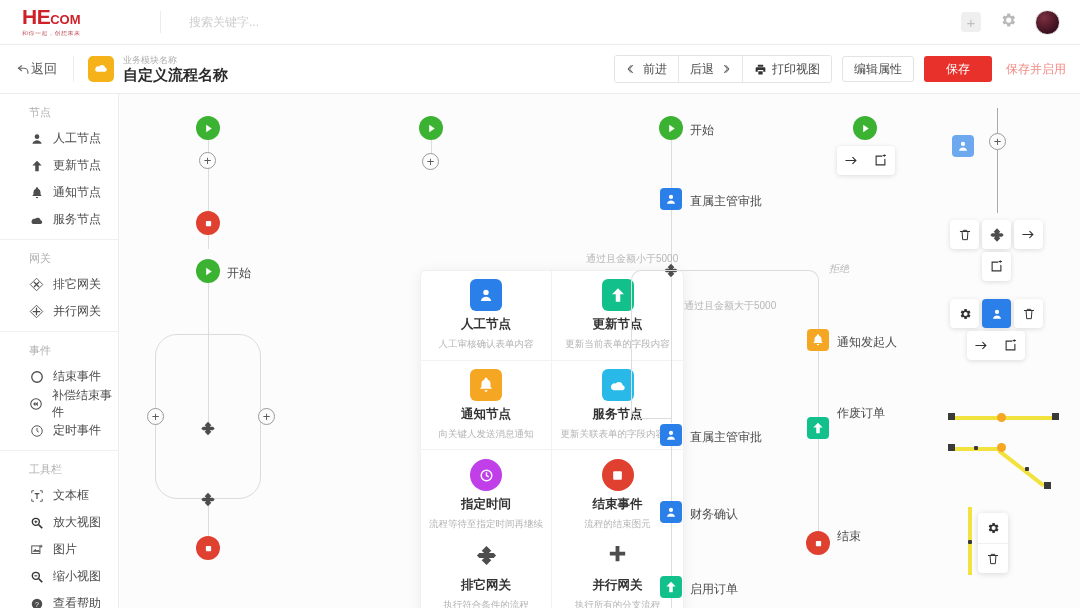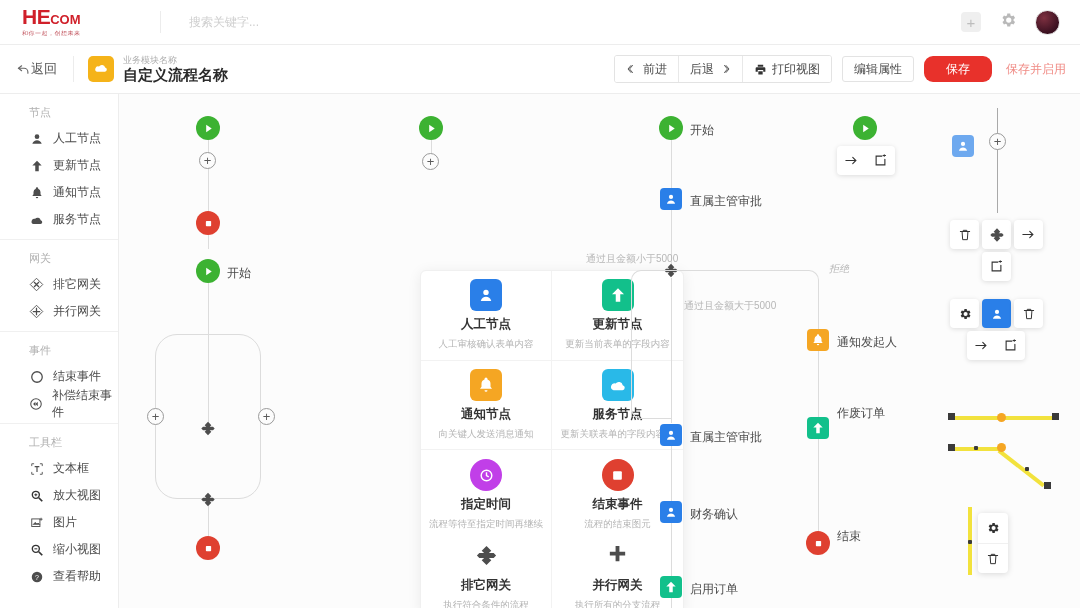--- a/index.html
+++ b/index.html
@@ -44,21 +44,21 @@
   .tools { margin-left: auto; display: flex; align-items: center; margin-right: 14px; }
   .btn-group { display: flex; border: 1px solid #e3e3e3; border-radius: 3px; overflow: hidden; background: #fff; }
   .btn-group .tbtn { border-right: 1px solid #e8e8e8; }
   .btn-group .tbtn:last-child { border-right: none; }
   .tbtn {
     height: 26px; padding: 0 11px; display: flex; align-items: center; gap: 5px;
     font-size: 12px; color: #4a4a4a; background: #fff; white-space: nowrap;
   }
   .tbtn-single { border: 1px solid #e3e3e3; border-radius: 3px; margin-left: 10px; }
   .btn-save { margin-left: 10px; height: 26px; padding: 0 22px; display: flex; align-items: center; justify-content: center;
-    background: #e8312b; color: #fff; font-size: 12px; border-radius: 9px; }
+    background: #e8312b; color: #fff; font-size: 12px; border-radius: 3px; }
   .btn-plain { margin-left: 14px; font-size: 12px; color: #f08b85; }
 
   
   .sidebar {
     position: absolute; left: 0; top: 94px; width: 119px; height: 514px;
     background: #fff; border-right: 1px solid #ededed;
   }
   .sb-sec { padding: 9px 0 6px 15px; border-bottom: 1px solid #f0f0f0; }
   .sb-sec:last-child { border-bottom: none; }
   .sb-head { font-size: 11px; color: #b0b0b0; margin: 2px 0 5px 14px; }
@@ -282,20 +282,29 @@
       </div>
       <div class="sb-item">
         <span class="sb-ic">
             <svg width="14" height="14" viewBox="0 0 24 24" fill="none" stroke="#4d4d4d" stroke-width="1.8">
               <circle cx="12" cy="12" r="9"></circle>
               <path d="M15 8l-4 4 4 4M11 8l-4 4 4 4" fill="#4d4d4d" stroke="none"></path>
             </svg>
           </span>
         <span class="sb-label">补偿结束事件</span>
       </div>
+      <div class="sb-item">
+        <span class="sb-ic">
+            <svg width="14" height="14" viewBox="0 0 24 24" fill="none" stroke="#4d4d4d" stroke-width="1.6">
+              <circle cx="12" cy="12" r="9"></circle>
+              <path d="M12 7v5l3 2"></path>
+            </svg>
+          </span>
+        <span class="sb-label">定时事件</span>
+      </div>
     </div>
 
     <div class="sb-sec">
       <div class="sb-head">工具栏</div>
       <div class="sb-item">
         <span class="sb-ic">
             <svg width="14" height="14" viewBox="0 0 24 24" fill="none" stroke="#4d4d4d" stroke-width="1.5">
               <path d="M3 3h4M17 3h4M3 21h4M17 21h4M3 3v4M21 3v4M3 17v4M21 17v4"></path>
               <path d="M8 8h8M12 8v9" stroke-width="2"></path>
             </svg>

